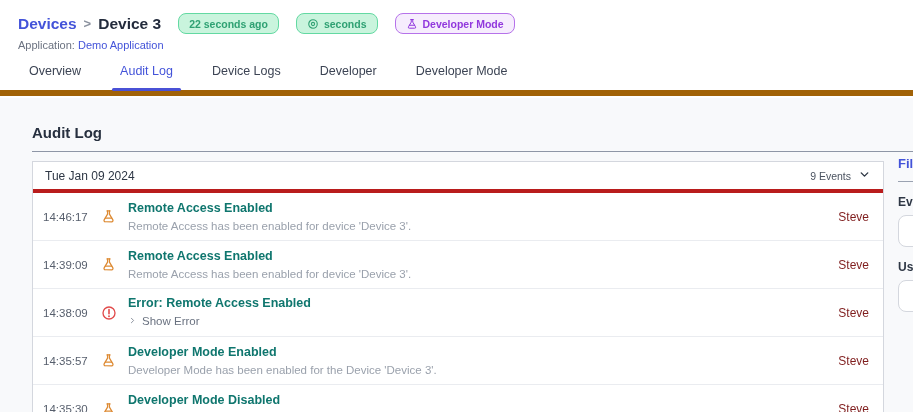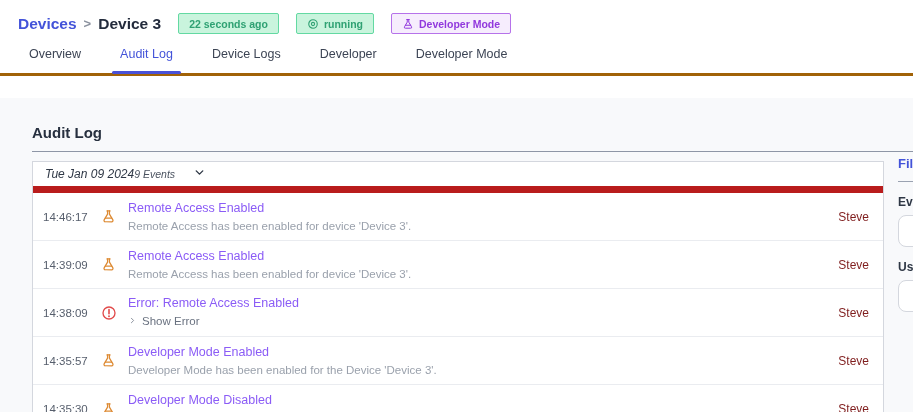--- a/index.html
+++ b/index.html
@@ -9,52 +9,52 @@
     -webkit-font-smoothing:antialiased;color:#2b3342;
   }
   
   .page-header{padding:13px 0 0 18px;background:#fff;}
   .crumb-row{display:flex;align-items:center;}
   .crumb-link{color:#4353d9;font-size:15.5px;font-weight:700;cursor:pointer;}
   .crumb-sep{color:#8a919e;font-size:13px;font-weight:700;margin:0 7px;}
   .crumb-current{color:#232b3c;font-size:15.5px;font-weight:700;}
   .badges{display:flex;align-items:center;gap:17px;margin-left:17px;}
   .badge{display:inline-flex;align-items:center;gap:5px;height:21px;padding:0 10px;
-    border-radius:2px;font-size:10.5px;font-weight:600;box-sizing:border-box;}
+    border-radius:8px;font-size:10.5px;font-weight:600;box-sizing:border-box;}
   .badge.green{background:#c9f4dd;border:1px solid #63d9a2;color:#2fa173;}
   .badge.purple{background:#f6edfd;border:1px solid #b672ea;color:#9138dd;}
   .badge svg{display:block;}
   .app-row{margin-top:5px;font-size:11px;color:#6b7280;}
   .app-link{color:#4353d9;cursor:pointer;}
   
-  .tabs{display:flex;gap:29px;padding-left:24px;margin-top:13px;border-bottom:3px solid #a16207;}
+  .tabs{display:flex;gap:29px;padding-left:24px;margin-top:13px;border-bottom:6px solid #a16207;}
   .tab{position:relative;font-size:12.5px;color:#3c4454;padding:0 5px 12px 5px;cursor:pointer;}
   .tab.active{color:#4353d9;}
   .tab.active::after{content:"";position:absolute;left:-3px;right:-3px;bottom:-1px;height:3px;
     background:#4a51d6;border-radius:2px;}
   
   .content{position:absolute;top:98px;left:0;right:0;bottom:0;background:#f8f9fb;}
   .section-title{margin:26px 0 0 32px;font-size:15px;font-weight:700;color:#27303f;}
   .section-divider{margin:10px 0 0 32px;border-top:1px solid #8e96a6;height:0;}
   .audit-table{margin:9px 0 0 32px;width:852px;background:#fff;border:1px solid #d4d7de;
     box-sizing:border-box;}
-  .table-head{height:31px;display:flex;align-items:center;justify-content:flex-start;
-    padding:0 12px;border-bottom:7px solid #b91c1c;box-sizing:border-box;background:#fff;font-style:italic;}
+  .table-head{height:31px;display:flex;align-items:center;justify-content:space-between;
+    padding:0 12px;border-bottom:4px solid #b91c1c;box-sizing:border-box;background:#fff;}
   .date-label{font-size:12px;color:#2e3745;}
-  .events-toggle{display:flex;align-items:center;gap:18px;cursor:pointer;}
+  .events-toggle{display:flex;align-items:center;gap:7px;cursor:pointer;}
   .events-count{font-size:10.5px;color:#4b5360;}
   .row{height:48px;display:flex;align-items:center;padding:0 14px 0 10px;
     border-bottom:1px solid #eaecf0;box-sizing:border-box;background:#fff;}
   .row:last-child{border-bottom:none;}
   .time{width:58px;flex:none;font-size:11.5px;color:#565e6c;}
   .icon-cell{width:18px;flex:none;margin-right:9px;display:flex;align-items:center;}
   .icon-orange{color:#dd8a33;}
   .icon-red{color:#e14b4b;}
   .row-content{flex:1;min-width:0;}
-  .row-title{font-size:12.5px;font-weight:400;color:#8b5cf6;line-height:15px;}
+  .row-title{font-size:12.5px;font-weight:700;color:#0f766e;line-height:15px;}
   .row-subtitle{font-size:11.5px;color:#9aa1ac;margin-top:3px;line-height:14px;min-height:14px;}
   .show-error{display:inline-flex;align-items:center;gap:5px;margin-top:3px;font-size:11.5px;
     color:#6a7280;cursor:pointer;line-height:14px;}
   .row-user{margin-left:12px;font-size:12px;color:#7f1d1d;}
   
   .filter-panel{position:absolute;left:898px;top:156px;width:210px;}
   .fp-title{color:#4353d9;font-size:13px;font-weight:700;}
   .fp-divider{border-top:1px solid #9aa2b1;margin-top:10px;}
   .fp-label{margin-top:13px;font-size:12px;font-weight:700;color:#2e3745;}
   .fp-input{margin-top:6px;width:100%;height:32px;border:1px solid #d4d7de;border-radius:8px;
@@ -73,33 +73,37 @@
         <span class="badge green">
           <span>22 seconds ago</span>
         </span>
         <span class="badge green">
           <span>
             <svg width="12" height="12" viewBox="0 0 24 24" fill="none" stroke="currentColor" stroke-width="2.2">
               <circle cx="12" cy="12" r="8.5"></circle>
               <circle cx="12" cy="12" r="3.2"></circle>
             </svg>
           </span>
-          <span>running</span>
+          <span>seconds</span>
         </span>
         <span class="badge purple">
           <span>
             <svg width="12" height="12" viewBox="0 0 24 24" fill="none" stroke="currentColor" stroke-width="2" stroke-linecap="round" stroke-linejoin="round">
               <path d="M9.5 3h5"></path>
               <path d="M10.5 3v5.2L5 17.5a2 2 0 0 0 1.8 2.9h10.4a2 2 0 0 0 1.8-2.9L13.5 8.2V3"></path>
               <path d="M7 14.5h10"></path>
             </svg>
           </span>
           <span>Developer Mode</span>
         </span>
       </span>
+  </div>
+  <div class="app-row">
+    <span>Application:</span>
+    <span class="app-link">Demo Application</span>
   </div>
 </div>
 
 <div class="tabs">
     <div class="tab">Overview</div>
     <div class="tab active">Audit Log</div>
     <div class="tab">Device Logs</div>
     <div class="tab">Developer</div>
     <div class="tab">Developer Mode</div>
   </div>

